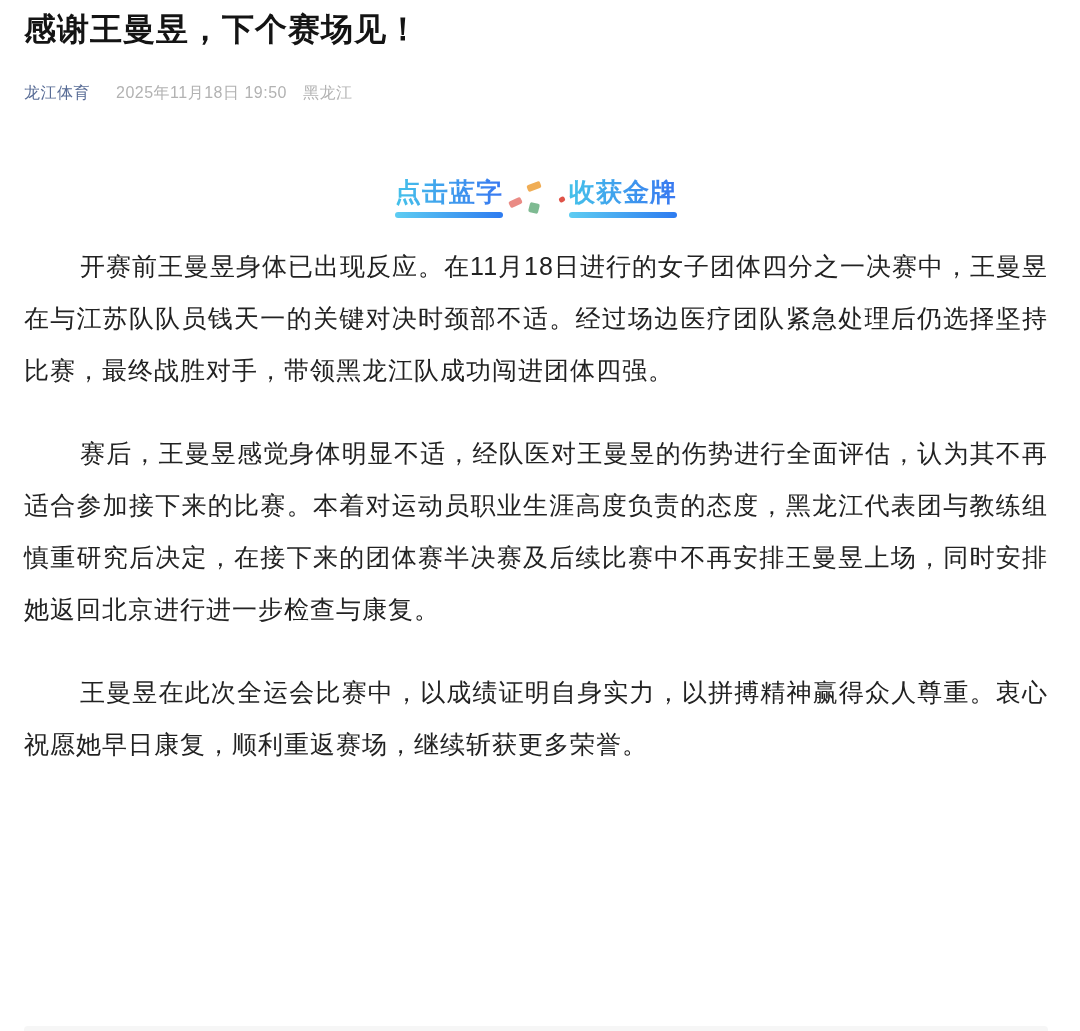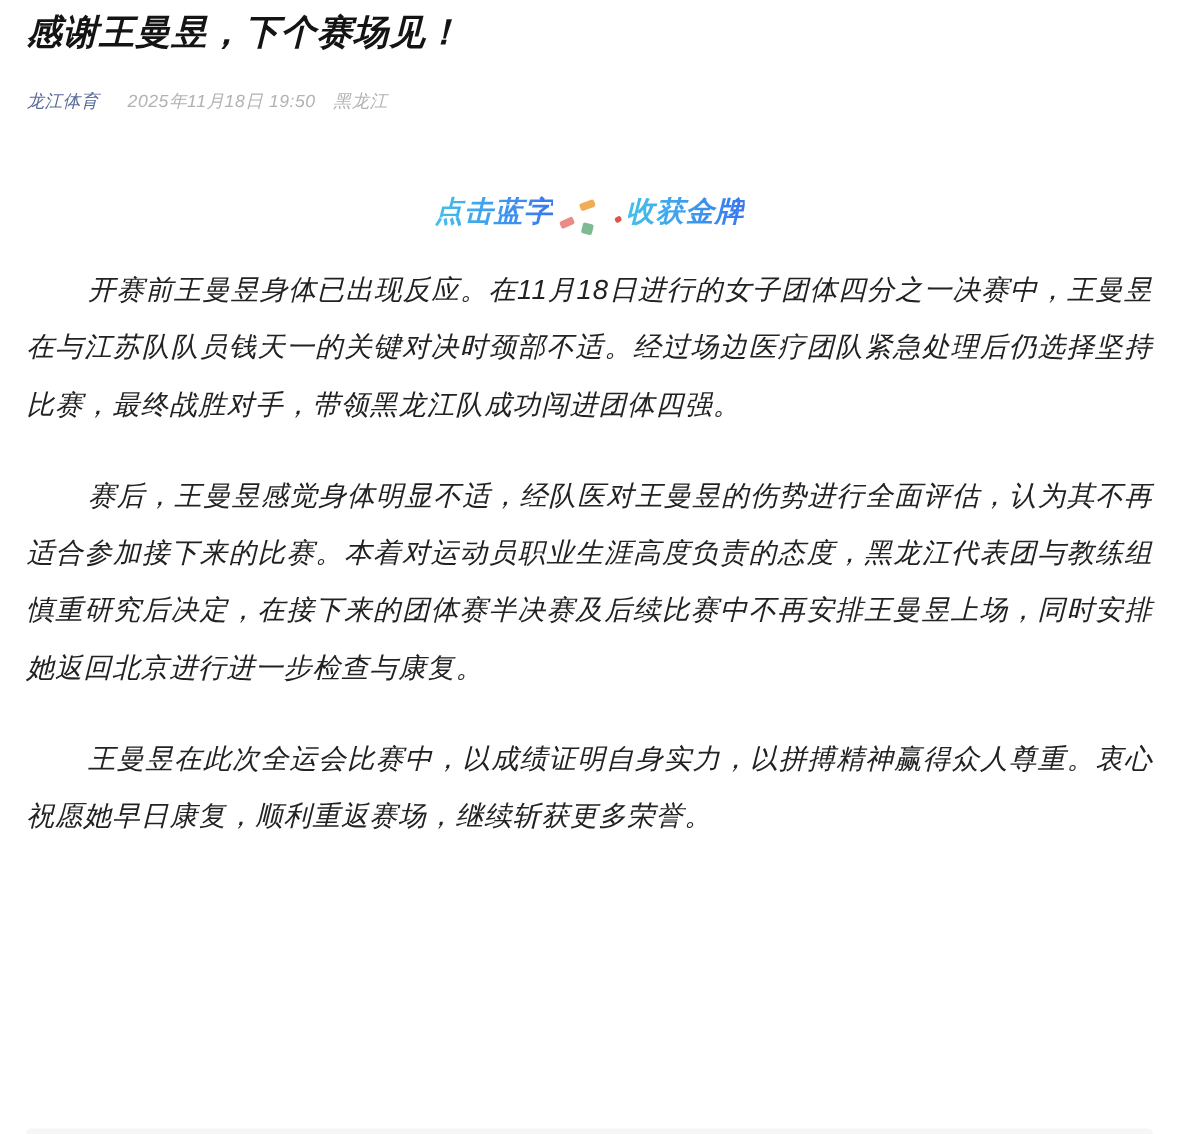--- a/index.html
+++ b/index.html
@@ -11,21 +11,20 @@
     overflow: hidden;
     font-family: "Liberation Sans", "DejaVu Sans", sans-serif;
   }
   .page {
     position: relative;
     width: 1072px;
     height: 1031px;
     background: #ffffff;
     padding: 6px 24px 16px 24px;
     box-sizing: border-box;
-    font-style: italic;
   }
   .title {
     margin: 0;
     font-size: 32px;
     line-height: 46px;
     font-weight: 700;
     letter-spacing: 1px;
     color: #141414;
   }
   .meta {
@@ -46,21 +45,21 @@
   .meta .loc    { color: #b2b2b2; margin-left: 16px; }
 
   .banner {
     margin-top: 72px;
     display: flex;
     justify-content: center;
     align-items: flex-start;
   }
   .bgroup {
     display: inline-flex;
-    flex-direction: row;
+    flex-direction: column;
     cursor: pointer;
   }
   .gtext {
     font-size: 26px;
     line-height: 28px;
     font-weight: 700;
     letter-spacing: 1px;
     background: linear-gradient(90deg, #45c2ea 0%, #3877f1 100%);
     -webkit-background-clip: text;
     background-clip: text;

